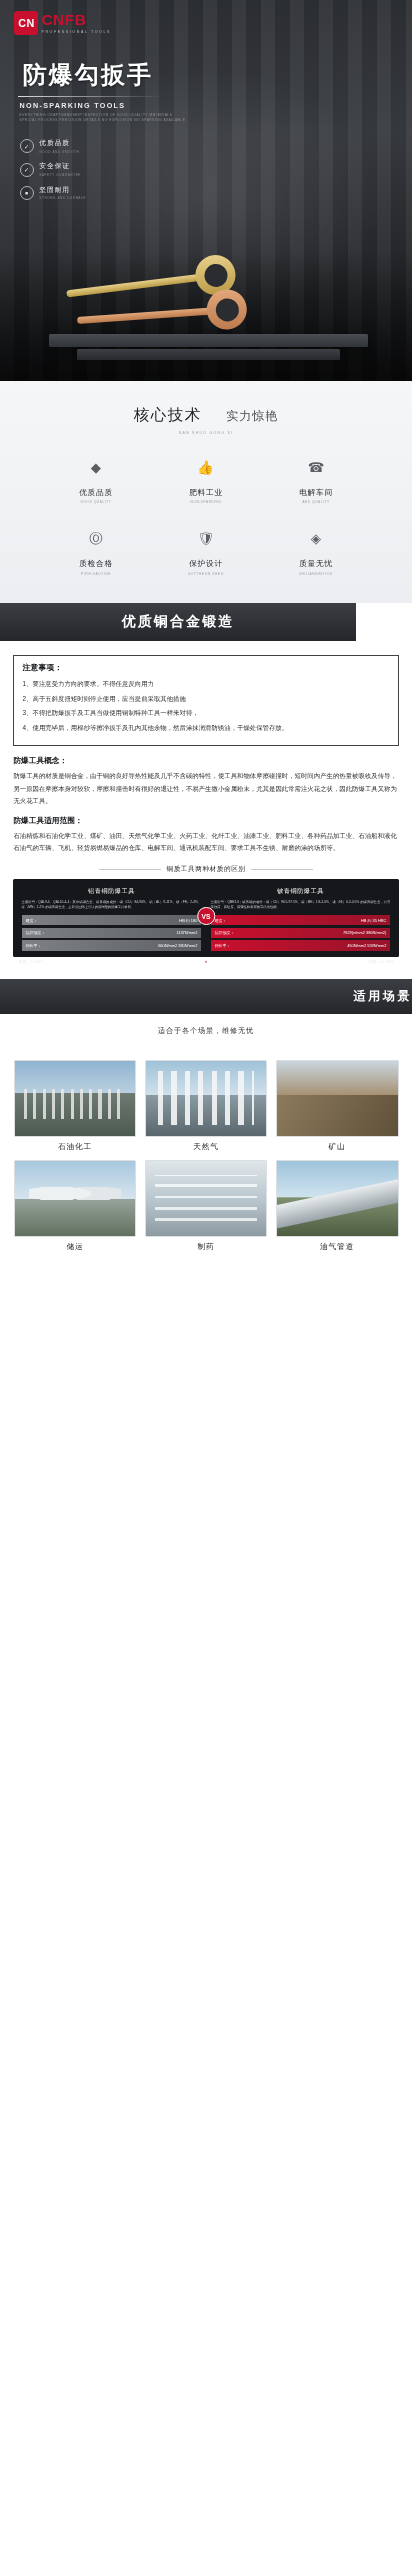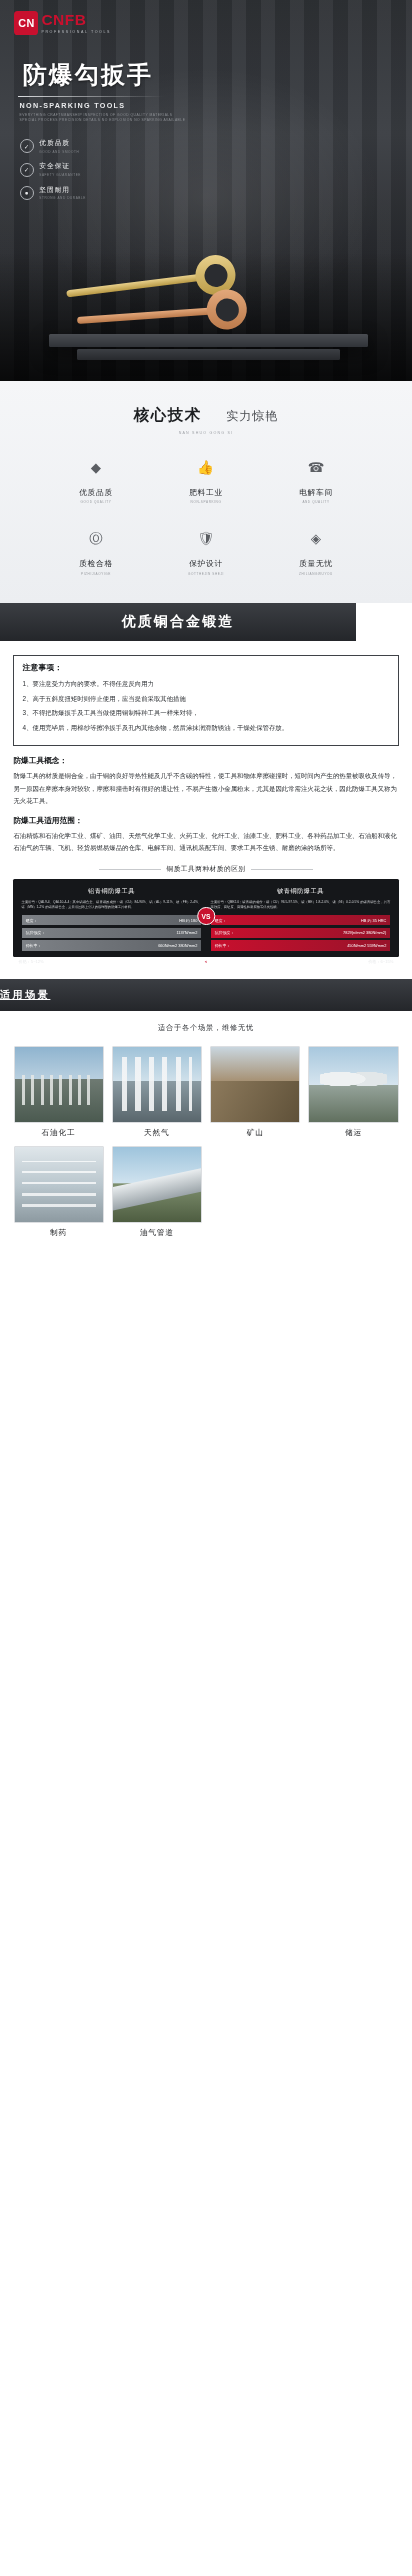--- a/index.html
+++ b/index.html
@@ -116,21 +116,21 @@
   .w2 { left: 77px; bottom: 46px; width: 170px; height: 41px; transform: rotate(-4deg); }
   .w2 .handle { left: 0; top: 16.5px; width: 135px; }
   .w2 .head { right: 0; top: 0; }
 
   
   .core {
     width: 412px; background: #f2f3f5; padding: 24px 0 27px;
     background-image: linear-gradient(180deg, #f5f6f8, #eceef1);
   }
   .core-head { text-align: center; margin-bottom: 4.1px; }
-  .core-head .c1 { font-size: 15.5px; font-weight: bold; letter-spacing: 1.5px; color: #1d1f22; }
+  .core-head .c1 { font-size: 15.5px; font-weight: normal; letter-spacing: 1.5px; color: #1d1f22; }
   .core-head .c2 { font-size: 12px; color: #4a4d52; letter-spacing: 1px; margin-left: 22px; text-align: center; }
   .core-head .c3 { font-size: 3.6px; color: #a0a3a8; letter-spacing: 1.2px; margin-top: 5.2px; }
   .core-grid {
     margin: 17.5px auto 0; width: 330px;
     display: grid; grid-template-columns: repeat(3, 1fr); row-gap: 19.6px;
   }
   .core-cell { text-align: center; }
   .core-ic {
     width: 29px; height: 29px; margin: 0 auto 6.2px;
     display: flex; align-items: center; justify-content: center;
@@ -198,29 +198,29 @@
   .cmp-foot {
     display: flex; justify-content: space-between;
     margin-top: 2.1px; padding: 0 5.2px;
   }
   .cmp-foot span { font-size: 4.1px; color: #e7e8ea; }
   .cmp-foot .mid { color: #c8102e; font-weight: bold; }
 
   
   .scene-title {
     width: 412px; background: linear-gradient(180deg, #3b3e43, #24262a);
-    color: #fff; text-align: left; padding: 9.3px 0;
-    font-size: 10px; font-weight: bold; letter-spacing: 2.6px; text-decoration: underline;
+    color: #fff; text-align: right; padding: 9.3px 0;
+    font-size: 12px; font-weight: bold; letter-spacing: 2.6px;
   }
   .scene-sub {
     text-align: center; font-size: 7.2px; color: #2b2e32; padding: 11.3px 0 8.2px; letter-spacing: 0.8px;
   }
   .scene-grid {
-    width: 385px; margin: 5px auto; padding-bottom: 17.5px;
-    display: grid; grid-template-columns: repeat(4, 1fr); gap: 7.2px 8.2px;
+    width: 385px; margin: 16px auto; padding-bottom: 17.5px;
+    display: grid; grid-template-columns: repeat(3, 1fr); gap: 7.2px 8.2px;
   }
   .scene-cell { text-align: center; }
   .scene-img {
     width: 100%; height: 77px; border-radius: 1px; position: relative; overflow: hidden;
     border: 0.5px solid #dcdee1;
   }
   .scene-cell .cap { font-size: 7.7px; color: #1d1f22; padding: 5.2px 0 1px; letter-spacing: 0.8px; }
 
   .img-petro { background: linear-gradient(180deg,#8fb4cf 0%,#b8cfdf 42%,#6e7a72 43%,#4b5a50 100%); }
   .img-petro::after {

